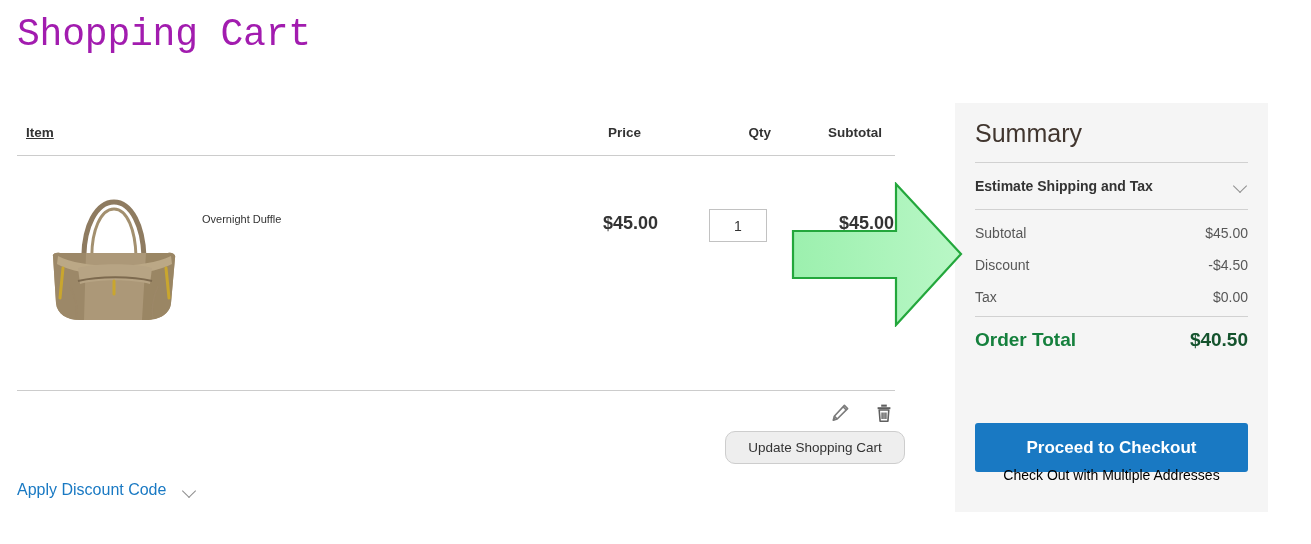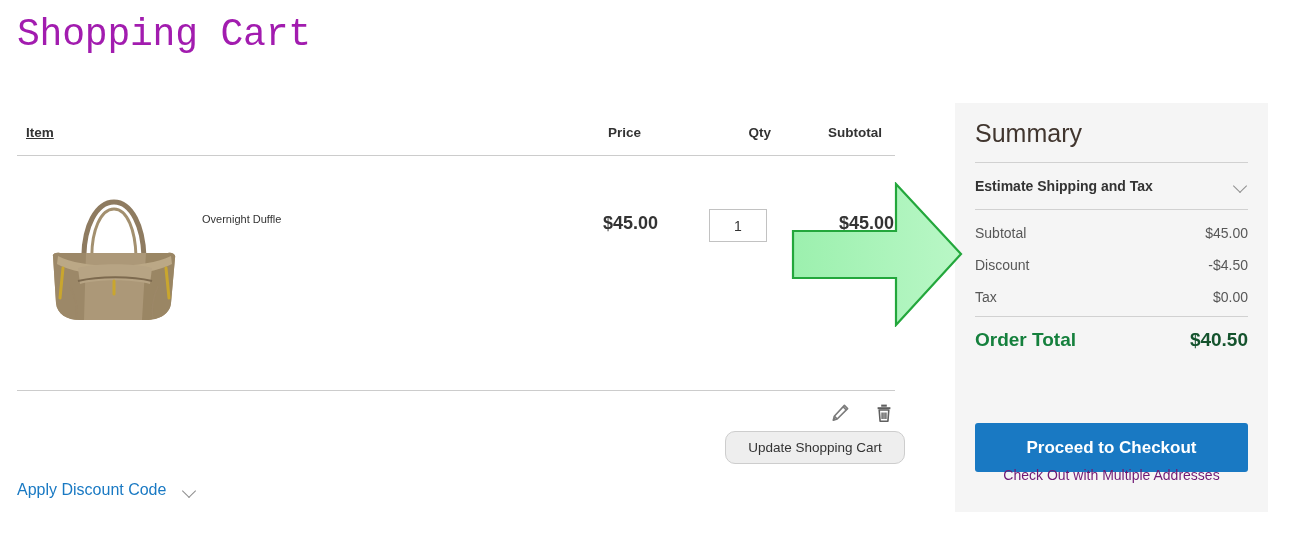--- a/index.html
+++ b/index.html
@@ -282,21 +282,21 @@
     margin-top: 32px;
   }
 
   #multi-address-link {
     position: absolute;
     left: 20px;
     top: 364px;
     width: 273px;
     text-align: center;
     font-size: 14px;
-    color: #701a75;
+    color: #000000;
     cursor: pointer;
     white-space: nowrap;
   }
 
   
   #annotation-arrow {
     position: absolute;
     left: 791px;
     top: 182px;
     width: 172px;

